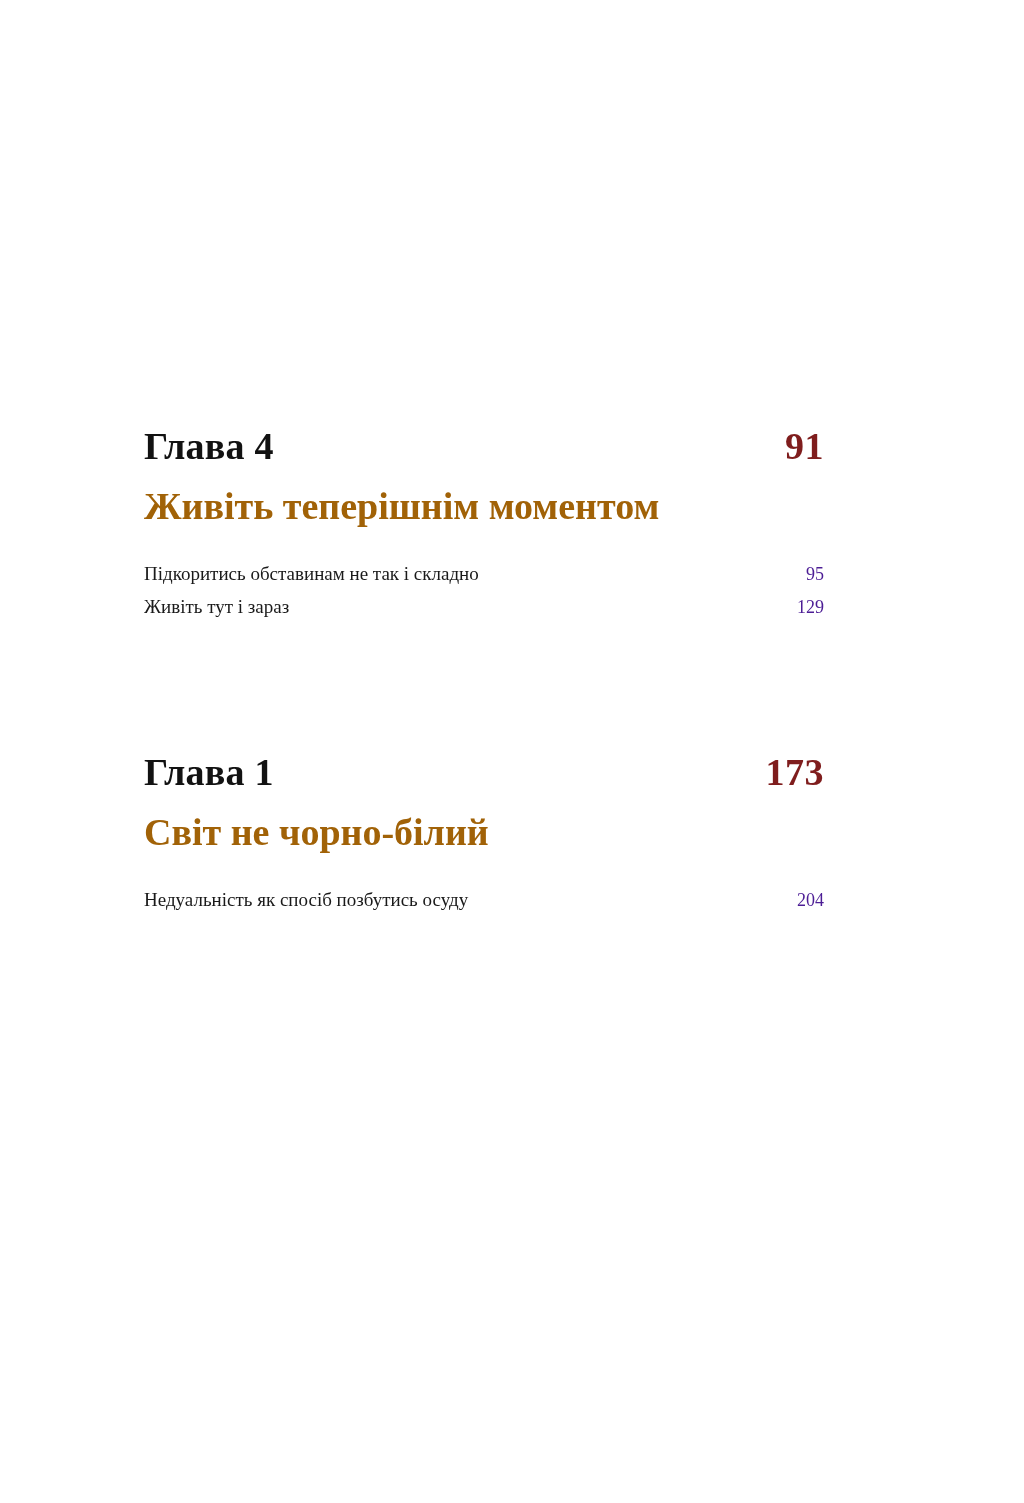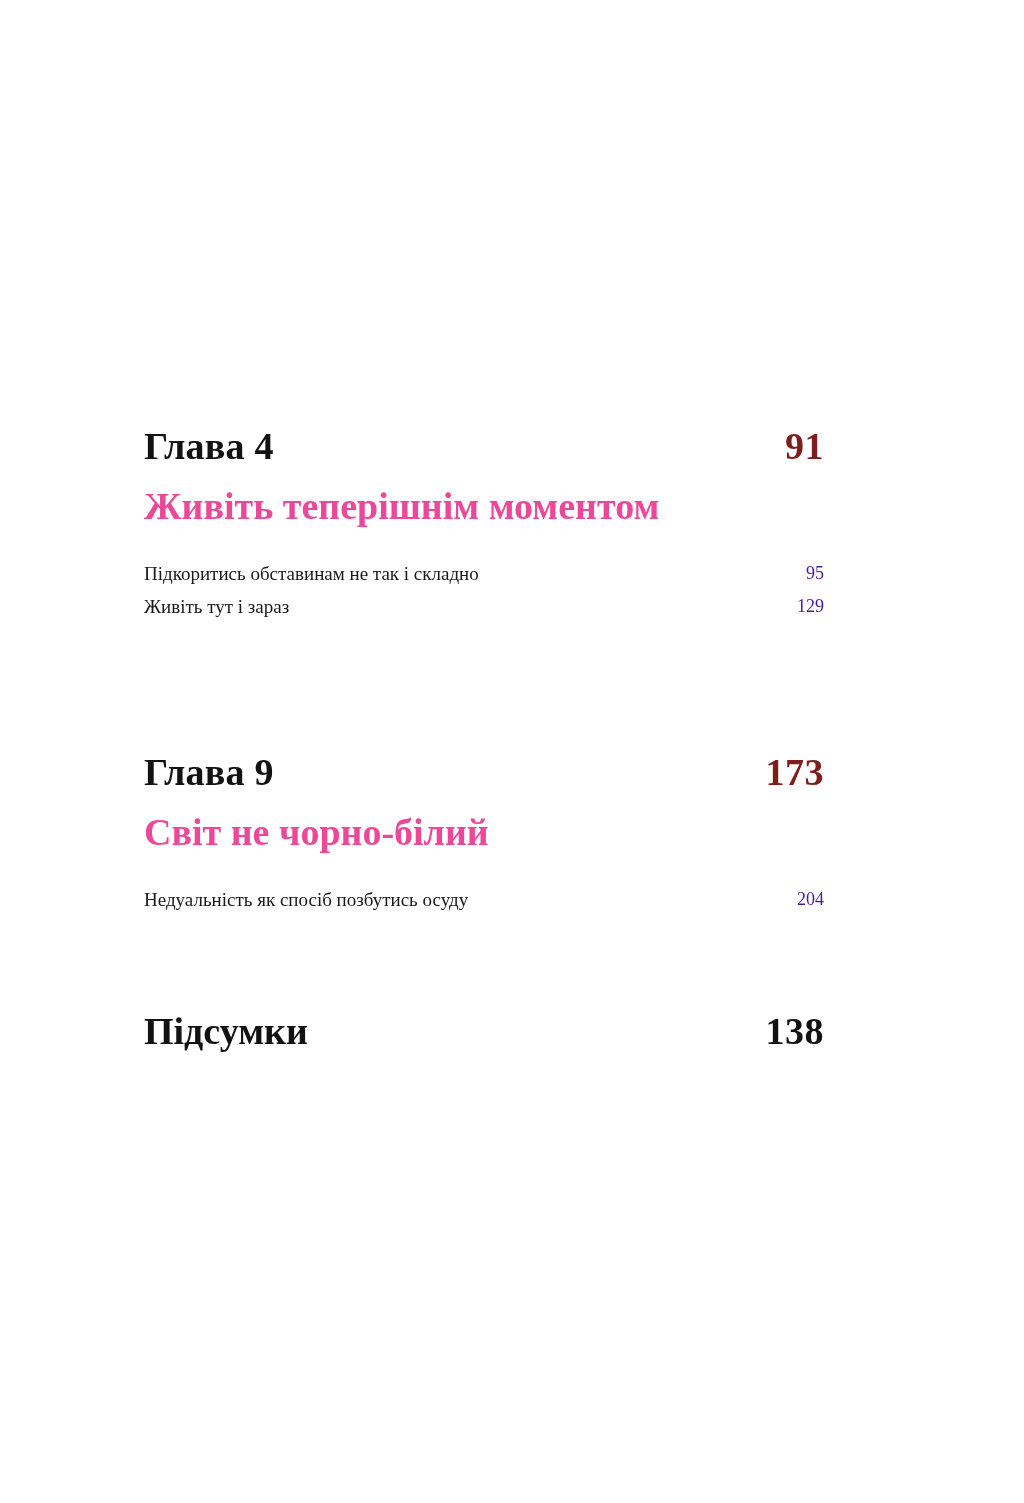--- a/index.html
+++ b/index.html
@@ -47,28 +47,28 @@
     font-size: 38px;
     font-weight: 700;
     color: #7f1d1d;
     letter-spacing: 0.5px;
   }
   .chapter-title {
     font-size: 38px;
     font-weight: 700;
     line-height: 1.25;
     margin-top: 14px;
-    color: #ec4899;
+    color: #a16207;
   }
   .sections {
     margin-top: 28px;
   }
   .section-row {
     display: flex;
-    align-items: flex-start;
+    align-items: center;
     justify-content: space-between;
     width: 100%;
     font-size: 19px;
     line-height: 1.72;
     color: #1a1a1a;
   }
   .section-title {
     flex: 0 1 auto;
     white-space: nowrap;
   }
@@ -122,31 +122,27 @@
           <span class="section-title">Живіть тут і зараз</span>
           <span class="section-page">129</span>
         </div>
       </div>
     </div>
 
     <div class="spacer-lg"></div>
 
     <div class="chapter-block">
       <div class="chapter-head">
-        <div class="chapter-label">Глава 9</div>
+        <div class="chapter-label">Глава 1</div>
         <div class="chapter-page">173</div>
       </div>
       <div class="chapter-title">Світ не чорно-білий</div>
       <div class="sections">
         <div class="section-row">
           <span class="section-title">Недуальність як спосіб позбутись осуду</span>
           <span class="section-page">204</span>
         </div>
       </div>
     </div>
 
-    <div class="summary-row">
-      <div class="summary-label">Підсумки</div>
-      <div class="summary-page">138</div>
-    </div>
 
   </div>
 </div>
 
 </body></html>

